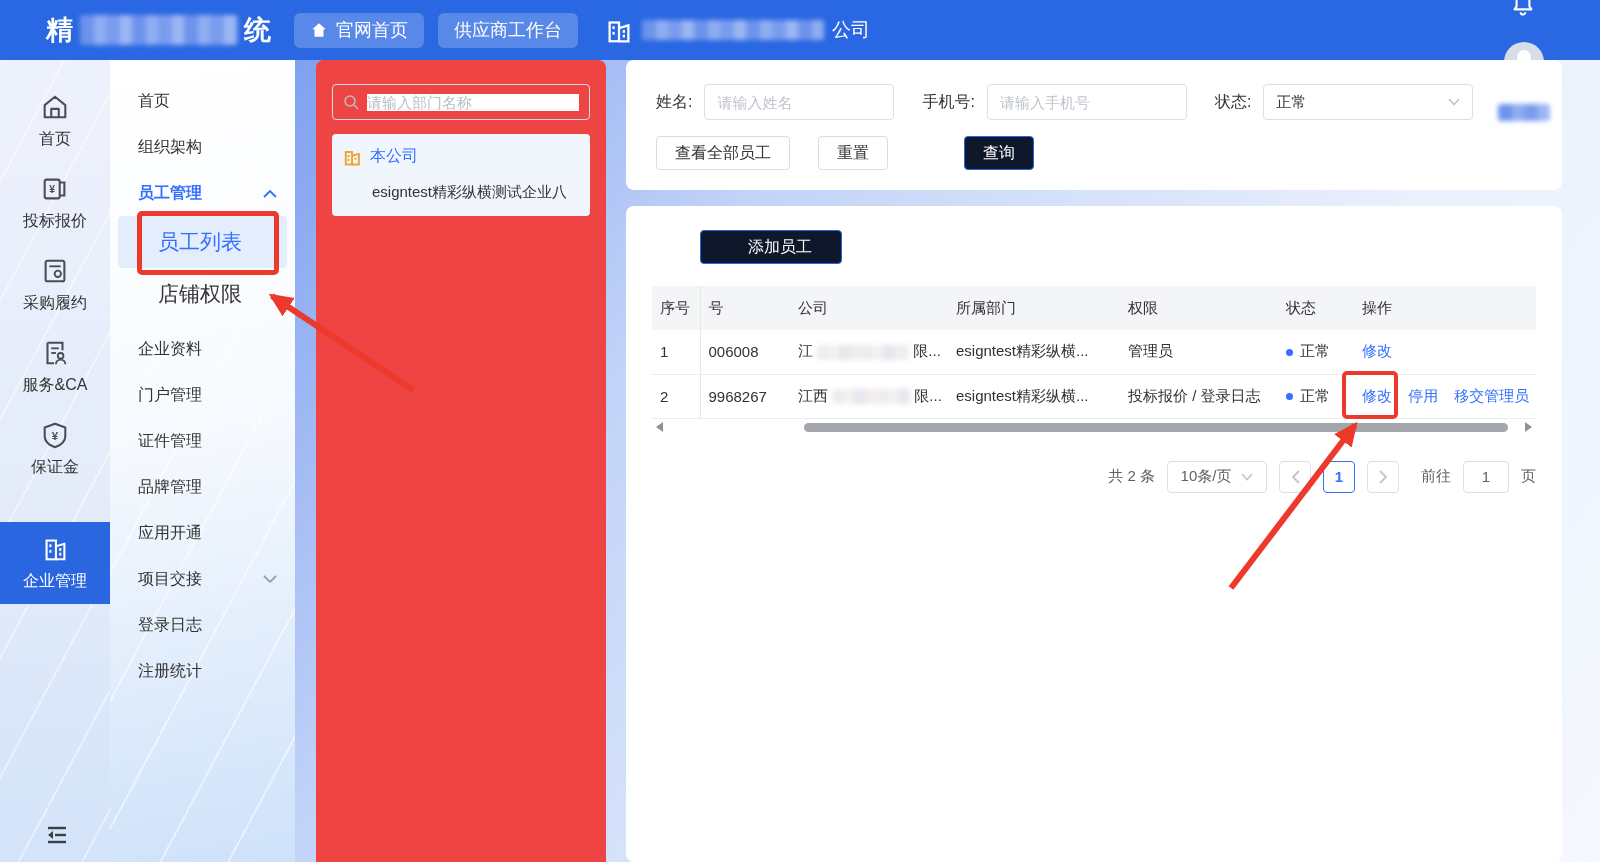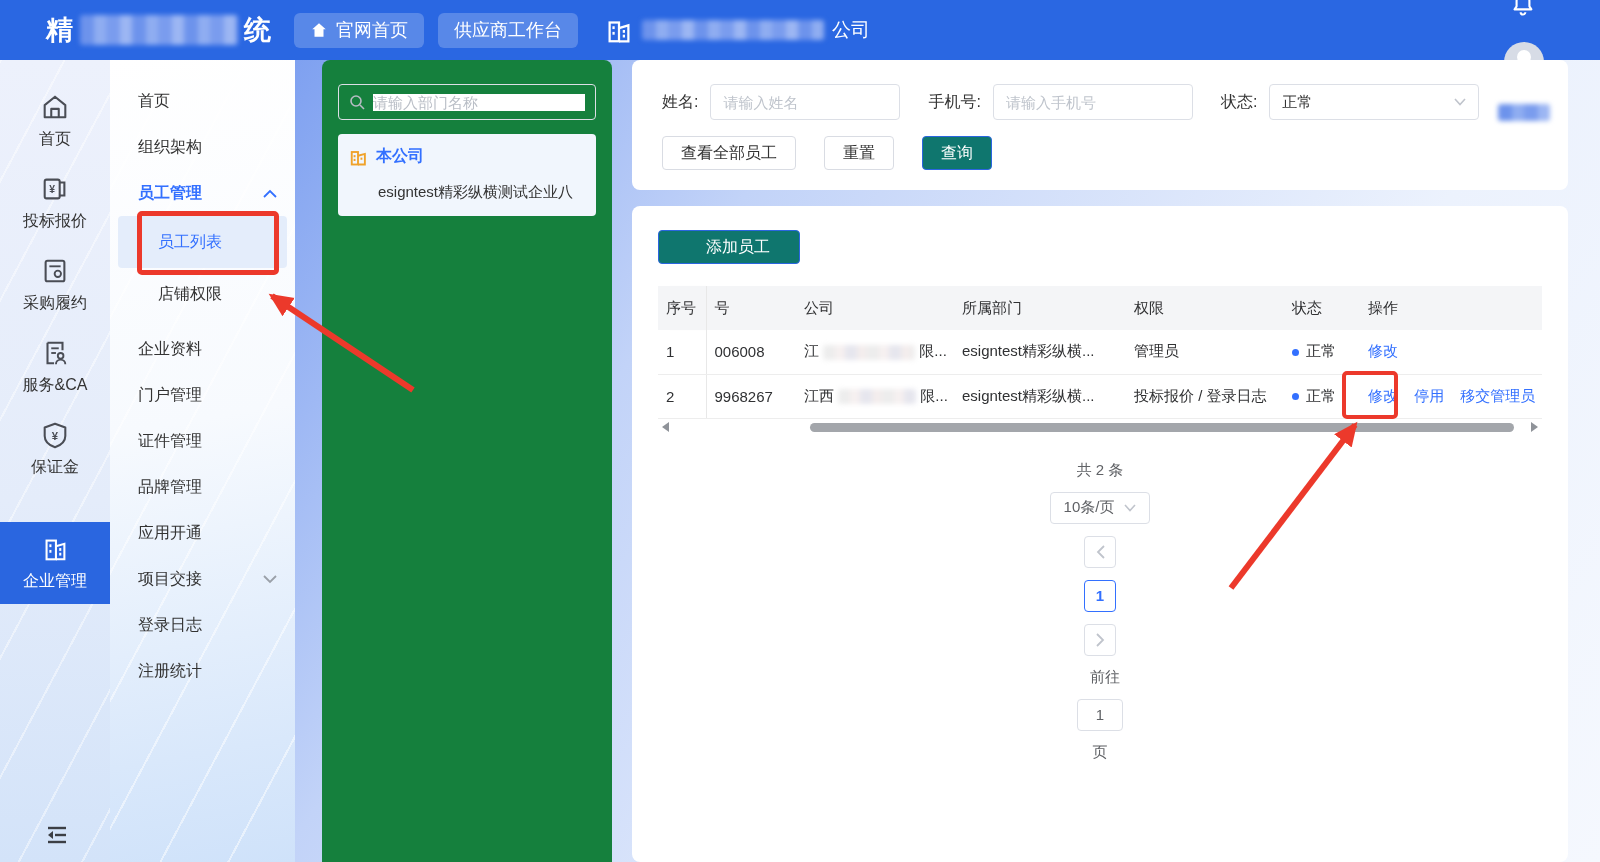--- a/index.html
+++ b/index.html
@@ -45,71 +45,71 @@
   
   .menu { width:185px; flex:none; padding-top:18px; position:relative;
     background:linear-gradient(170deg,#ffffff 0%,#f7fafe 45%,#d9e8fb 85%,#cfe2fa 100%); }
   .menu::after { content:""; position:absolute; inset:0; pointer-events:none;
     background:repeating-linear-gradient(118deg,rgba(255,255,255,.5) 0 2px,transparent 2px 60px); }
   .menu-item { height:46px; display:flex; align-items:center; padding:0 18px 0 28px; font-size:16px;
     color:#333; cursor:pointer; position:relative; z-index:1; }
   .menu-item .chev { margin-left:auto; }
   .menu-item.open { color:#3370ff;font-weight:bold; }
   .sub-item { height:52px; margin:0 8px; border-radius:4px; display:flex; align-items:center;
-    padding-left:40px; font-size:16px; color:#333; cursor:pointer; position:relative; z-index:1; }
+    padding-left:40px; font-size:21px; color:#333; cursor:pointer; position:relative; z-index:1; }
   .sub-item.active { background:#e4edfb; color:#3370ff; }
 
   
-  .tree-panel { width:290px; flex:none; margin-left:27px; background:#15803d; border-radius:8px 8px 0 0;
+  .tree-panel { width:290px; flex:none; margin-left:21px; background:#ef4444; border-radius:8px 8px 0 0;
     padding:24px 16px; }
   .search-box { height:36px; border:1px solid #dcdfe6; border-radius:4px; display:flex; align-items:center;
     padding:0 10px; gap:8px; color:#b7bcc4; font-size:15px; }
   .search-box input { border:none; outline:none; flex:1; font-size:15px; color:#333;
     font-family:inherit; }
   .search-box input::placeholder { color:#b9bec6; }
   .tree-block { margin-top:14px; background:#f1f6fd; border-radius:4px; padding:12px 10px 14px; }
-  .tree-root { display:flex; align-items:center; gap:8px; color:#3370ff; font-size:16px; cursor:pointer;font-weight:bold; }
+  .tree-root { display:flex; align-items:center; gap:8px; color:#3370ff; font-size:16px; cursor:pointer; }
   .tree-child { margin:16px 0 0 30px; color:#333; font-size:15px; cursor:pointer; }
 
   
   .main-col { width:936px; flex:none; margin-left:20px; display:flex; flex-direction:column; }
   .card { background:#fff; border-radius:8px; }
   .filter-card { padding:24px 30px 20px; }
   .filter-row { display:flex; align-items:center; gap:12px; font-size:16px; color:#333; }
   .f-label { flex:none; }
   .f-input { height:36px; border:1px solid #dcdfe6; border-radius:4px; padding:0 12px; font-size:15px;
     color:#333; font-family:inherit; outline:none; }
   .f-input::placeholder { color:#bfc4cc; }
   .f-select { height:36px; border:1px solid #dcdfe6; border-radius:4px; padding:0 12px; display:flex;
     align-items:center; justify-content:space-between; font-size:15px; color:#333; cursor:pointer; }
   .btn-row { margin-top:16px; display:flex; gap:28px;font-family:Liberation Serif, serif; }
   .btn { height:34px; padding:0 18px; border-radius:4px; border:1px solid #d9dce3; background:#fff;
     font-size:16px; color:#333; cursor:pointer; font-family:inherit; }
-  .btn.primary { background:#0f766e; border-color:#2a66e0; color:#fff; }
+  .btn.primary { background:#0f172a; border-color:#2a66e0; color:#fff;margin-left:48px; }
 
   .table-card { margin-top:16px; flex:1; padding:24px 26px; display:flex; flex-direction:column; }
   .add-btn { width:142px; height:34px;padding-left:36px; }
   table { border-collapse:collapse; width:100%; margin-top:22px; table-layout:fixed; font-size:15px; }
   thead td { background:#f4f5f7; color:#303133; height:44px; padding:0 8px; }
   tbody td { height:44px; border-bottom:1px solid #ededed; padding:0 8px; color:#303133;
     white-space:nowrap; overflow:hidden; }
   td.fixed-col { border-right:1px solid #e8e8e8; box-shadow:6px 0 6px -4px rgba(0,0,0,.07); }
   .dot { display:inline-block; width:7px; height:7px; border-radius:50%; background:#3370ff;
     margin-right:7px; vertical-align:middle; }
   .link { color:#3370ff; cursor:pointer; margin-right:12px; }
   .scroll-row { position:relative; height:14px; margin-top:2px; }
   .scroll-thumb { position:absolute; left:152px; right:28px; top:2px; height:9px; border-radius:5px;
     background:#a3a6ab; cursor:pointer; }
   .scroll-arrow { position:absolute; top:1px; width:0; height:0; border-top:5px solid transparent;
     border-bottom:5px solid transparent; cursor:pointer; }
   .scroll-arrow.left { left:4px; border-right:7px solid #8f9399; }
   .scroll-arrow.right { right:4px; border-left:7px solid #8f9399; }
 
   .pager { margin-top:26px; display:flex; align-items:center; justify-content:flex-end; gap:12px;
-    font-size:15px; color:#606266;flex-direction:column; }
+    font-size:15px; color:#606266; }
   .pg-select { width:100px; height:32px; border:1px solid #dcdfe6; border-radius:4px; display:flex;
     align-items:center; justify-content:center; gap:10px; color:#606266; cursor:pointer; }
   .pg-box { width:32px; height:32px; border:1px solid #dcdfe6; border-radius:4px; background:#fff;
     display:flex; align-items:center; justify-content:center; color:#c0c4cc; cursor:pointer; }
   .pg-box.current { border-color:#3370ff; color:#3370ff; font-weight:bold; }
   .goto-input { width:46px; height:32px; border:1px solid #dcdfe6; border-radius:4px; text-align:center;
     font-size:15px; color:#606266; outline:none; font-family:inherit; }
 
   
   .anno-box { position:absolute; border:5px solid #ec392b; border-radius:5px; z-index:60; pointer-events:none; }

